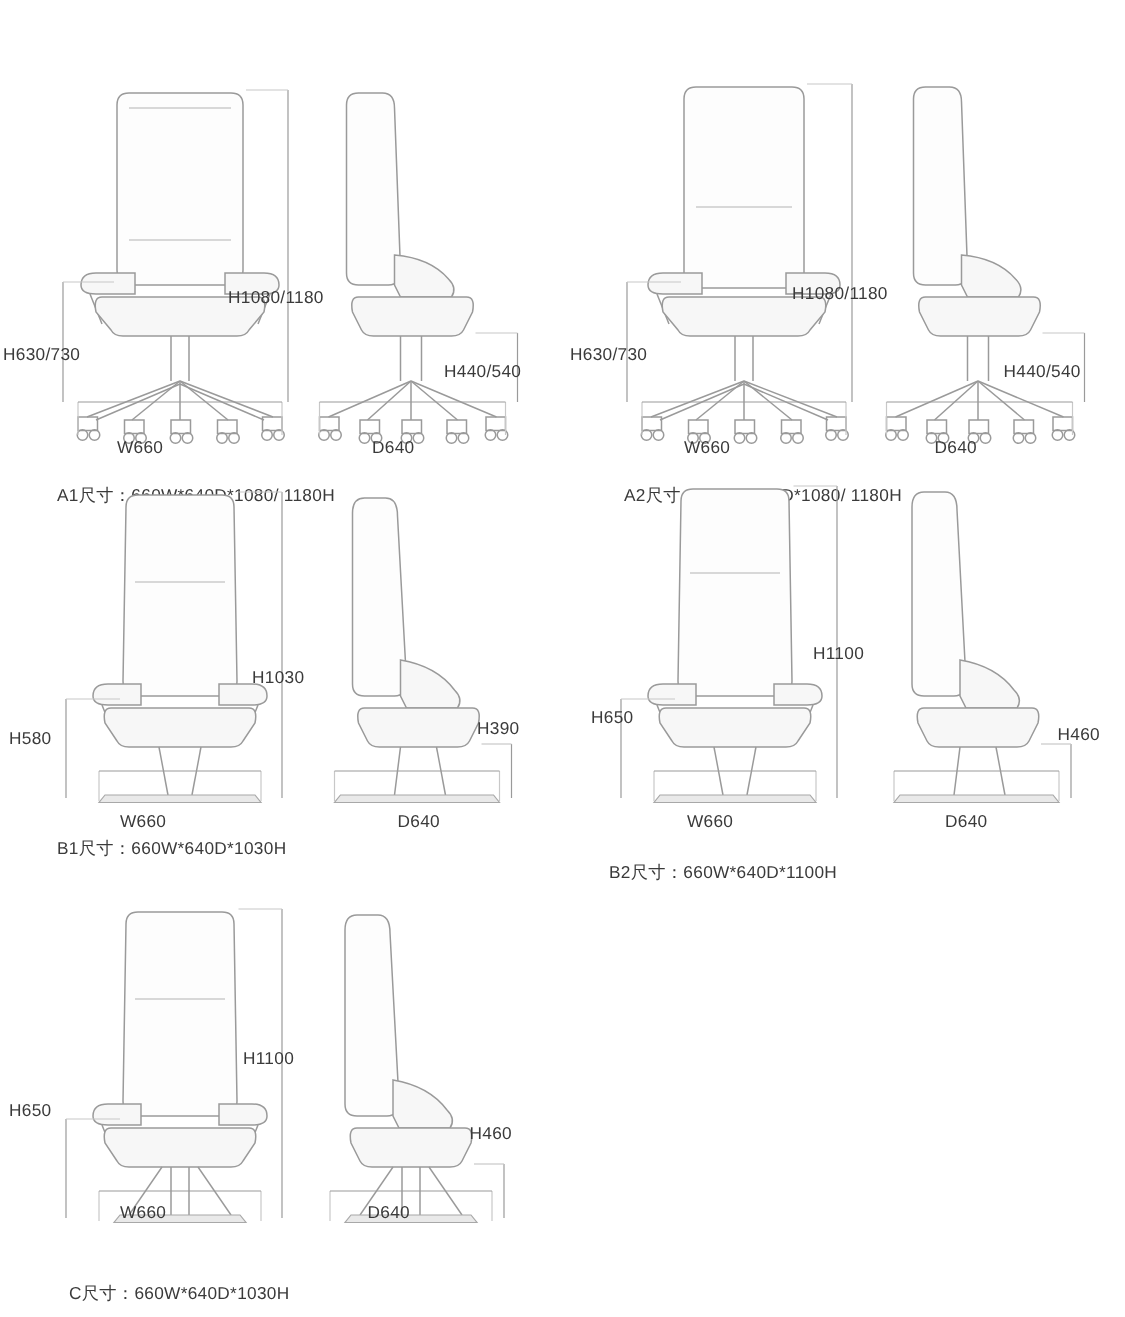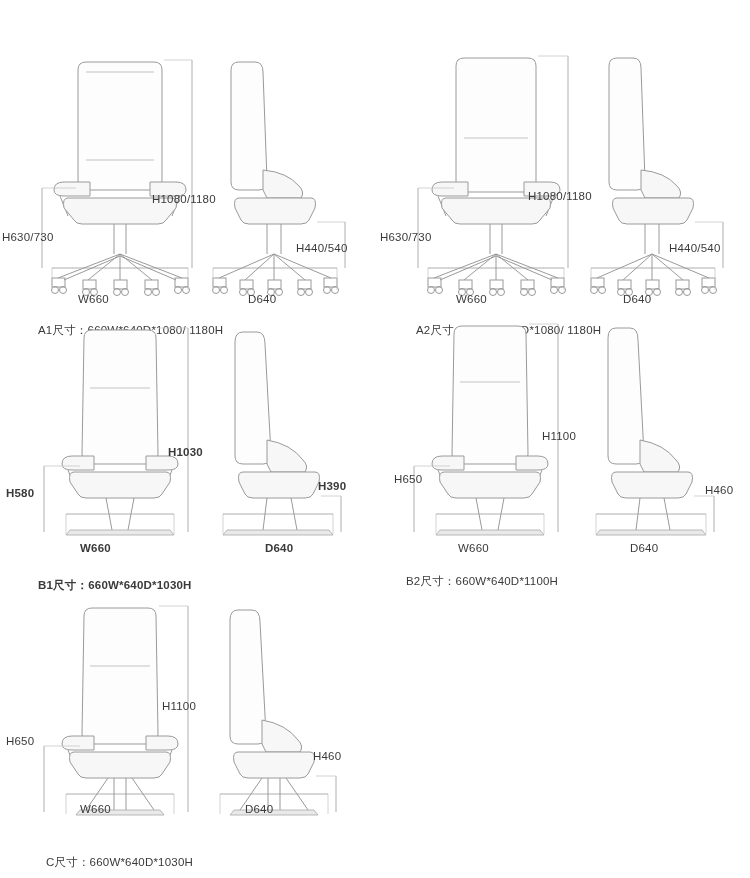--- a/index.html
+++ b/index.html
@@ -279,21 +279,21 @@
       <div class="dim-label" style="left:150px; top:150px;">H1080/1180</div>
       <div class="dim-label" style="left:2px; top:191px;">H630/730</div>
       <div class="dim-label" style="left:78px; top:253px;">W660</div>
       <div class="dim-label" style="left:291px; top:202px;">H440/540</div>
       <div class="dim-label" style="left:245px; top:253px;">D640</div>
 
       <div class="caption" style="left:38px; top:283px;">A2尺寸：660W*640D*1080/ 1180H</div>
     </div>
   </div>
 
-  <div class="variant" style="left:0px; top:318px; width:375px; height:270px;font-weight:bold;">
+  <div class="variant" style="left:0px; top:318px; width:375px; height:270px;">
     <div class="variant-inner">
 
       <div class="view" style="left:40px; top:0;">
         <svg width="160" height="240" viewBox="0 0 160 240">
           <path class="fillpanel" d="M44 20 Q44 12 52 12 L108 12 Q116 12 116 20 L118 136 Q118 146 108 146 L52 146 Q42 146 42 136 Z"></path>
           <path class="ln-thin" d="M50 70 L110 70"></path>
           <path class="fillsoft" d="M22 146 Q22 138 32 138 L54 138 L54 152 L32 152 Q22 152 22 146 Z"></path>
           <path class="fillsoft" d="M138 146 Q138 138 128 138 L106 138 L106 152 L128 152 Q138 152 138 146 Z"></path>
           <path class="ln" d="M28 152 L36 172"></path>
           <path class="ln" d="M132 152 L124 172"></path>
@@ -327,21 +327,21 @@
           <path class="ext" d="M116 178 L136 178"></path>
         </svg>
       </div>
 
       <div class="dim-label" style="left:168px; top:128px;">H1030</div>
       <div class="dim-label" style="left:6px; top:169px;">H580</div>
       <div class="dim-label" style="left:80px; top:224px;">W660</div>
       <div class="dim-label" style="left:318px; top:162px;">H390</div>
       <div class="dim-label" style="left:265px; top:224px;">D640</div>
 
-      <div class="caption" style="left:38px; top:260px;">B1尺寸：660W*640D*1030H</div>
+      <div class="caption" style="left:38px; top:240px;">B1尺寸：660W*640D*1030H</div>
     </div>
   </div>
 
   <div class="variant" style="left:378px; top:318px; width:372px; height:270px;">
     <div class="variant-inner">
 
       <div class="view" style="left:30px; top:0;">
         <svg width="160" height="240" viewBox="0 0 160 240">
           <path class="fillpanel" d="M46 16 Q46 8 54 8 L110 8 Q118 8 118 16 L120 136 Q120 146 110 146 L54 146 Q44 146 44 136 Z"></path>
           <path class="ln-thin" d="M52 64 L112 64"></path>

